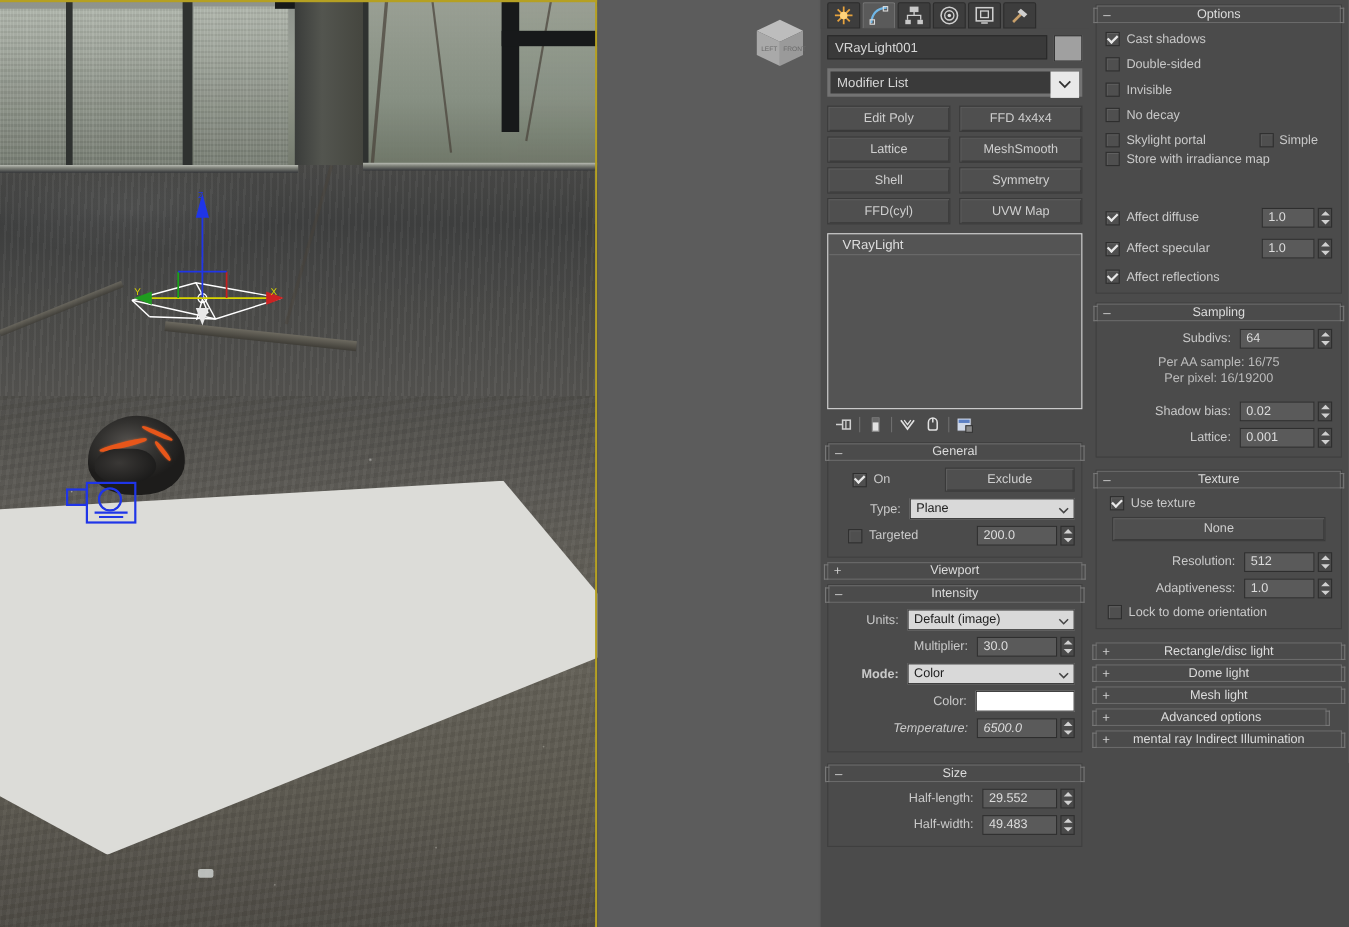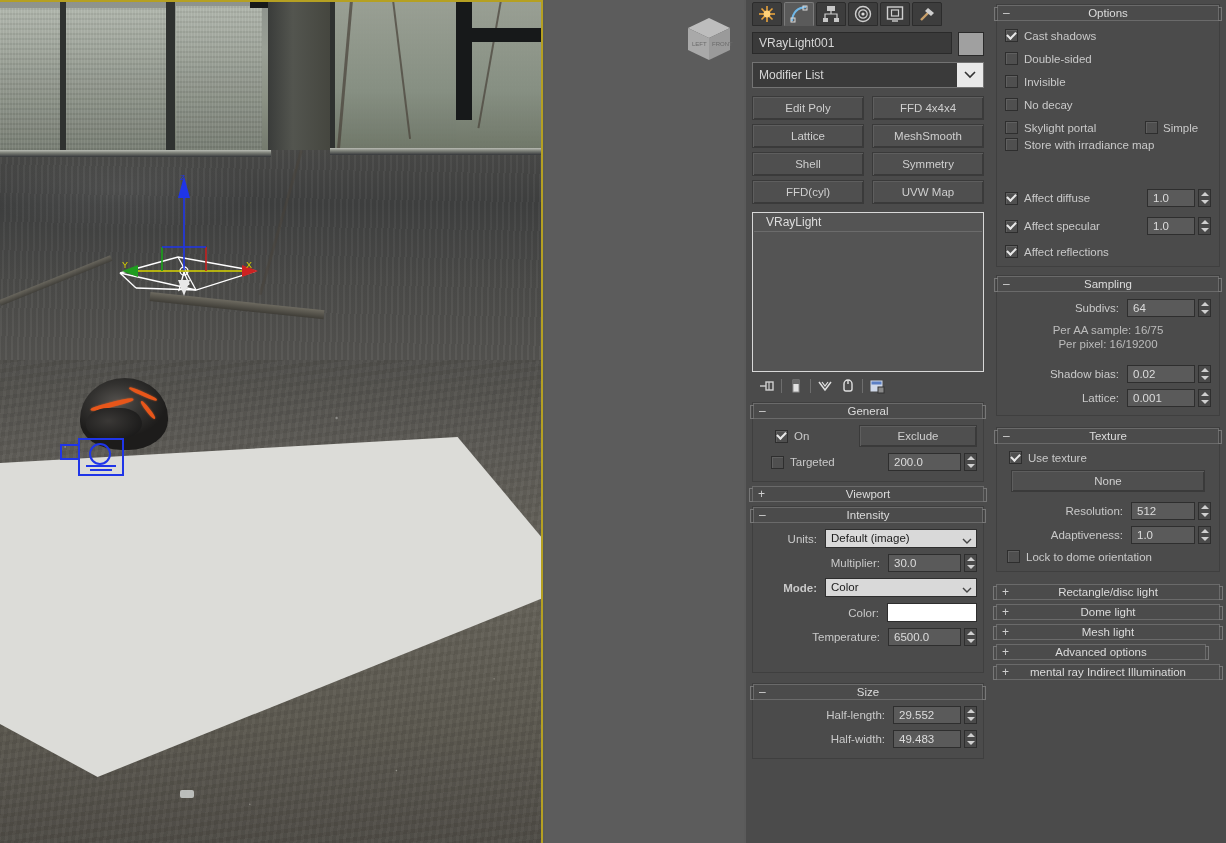--- a/index.html
+++ b/index.html
@@ -161,21 +161,21 @@
   .namefield-row { display:flex; gap:6px; margin:6px 0 0 0; padding:0 6px; }
   .namefield {
     flex:1; height:22px; box-sizing:border-box;
     background:#3a3a3a; border:1px solid #2a2a2a;
     color:#d6d6d6; font-size:12px; padding:0 6px; line-height:20px;
   }
   .colorswatch { width:24px; height:22px; background:#a0a0a0; border:1px solid #2a2a2a; }
 
   .modlist-row { padding:0 6px; margin-top:6px; }
   .modlist {
-    height:26px; box-sizing:border-box; background:#3a3a3a; border:1px solid #737373;
+    height:26px; box-sizing:border-box; background:#3a3a3a; border:3px solid #737373;
     display:flex; align-items:center; position:relative;
     color:#d6d6d6; font-size:12px; padding-left:6px;
   }
   .modlist .dd {
     position:absolute; right:0; top:0; width:26px; height:24px;
     background:#e9e9e9; display:flex; align-items:center; justify-content:center;
   }
 
   .modbtn-grid {
     display:grid; grid-template-columns:1fr 1fr; gap:4px 8px;
@@ -513,20 +513,31 @@
         <span class="pm">–</span>
         <span>General</span>
       </div>
       <div class="ro-body">
         <div class="row" style="margin-left:16px;">
           <span class="chk on"></span>
           <span class="lbl">On</span>
           <span class="spacer"></span>
           <div class="btn" style="width:116px;">Exclude</div>
         </div>
+        <div class="row">
+          <span class="lbl" style="width:60px;text-align:right;padding-right:8px;">Type:</span>
+          <div class="combo" style="flex:1;">
+            <span>Plane</span>
+            <span class="cv">
+              <svg width="10" height="7" viewBox="0 0 10 7">
+                  <path d="M1 1 L5 5 L9 1" stroke="#444" stroke-width="1.4" fill="none"></path>
+                </svg>
+            </span>
+          </div>
+        </div>
         <div class="row" style="margin-bottom:2px;">
           <span class="chk" style="margin-left:12px;"></span>
           <span class="lbl">Targeted</span>
           <span class="spacer"></span>
           <div class="numfield" style="width:73px;">200.0</div>
           <div class="spin">
               <i class="up"></i>
               <i class="dn"></i>
             </div>
         </div>
@@ -575,21 +586,21 @@
                   <path d="M1 1 L5 5 L9 1" stroke="#444" stroke-width="1.4" fill="none"></path>
                 </svg>
             </span>
           </div>
         </div>
         <div class="row">
           <span class="spacer"></span>
           <span class="lbl" style="padding-right:8px;text-align:center;">Color:</span>
           <div class="colorbox" style="width:88px;"></div>
         </div>
-        <div class="row" style="margin-bottom:18px;">
+        <div class="row" style="margin-bottom:4px;font-style:italic;">
           <span class="spacer"></span>
           <span class="lbl" style="padding-right:8px;">Temperature:</span>
           <div class="numfield" style="width:73px;">6500.0</div>
           <div class="spin">
               <i class="up"></i>
               <i class="dn"></i>
             </div>
         </div>
       </div>
     </div>

